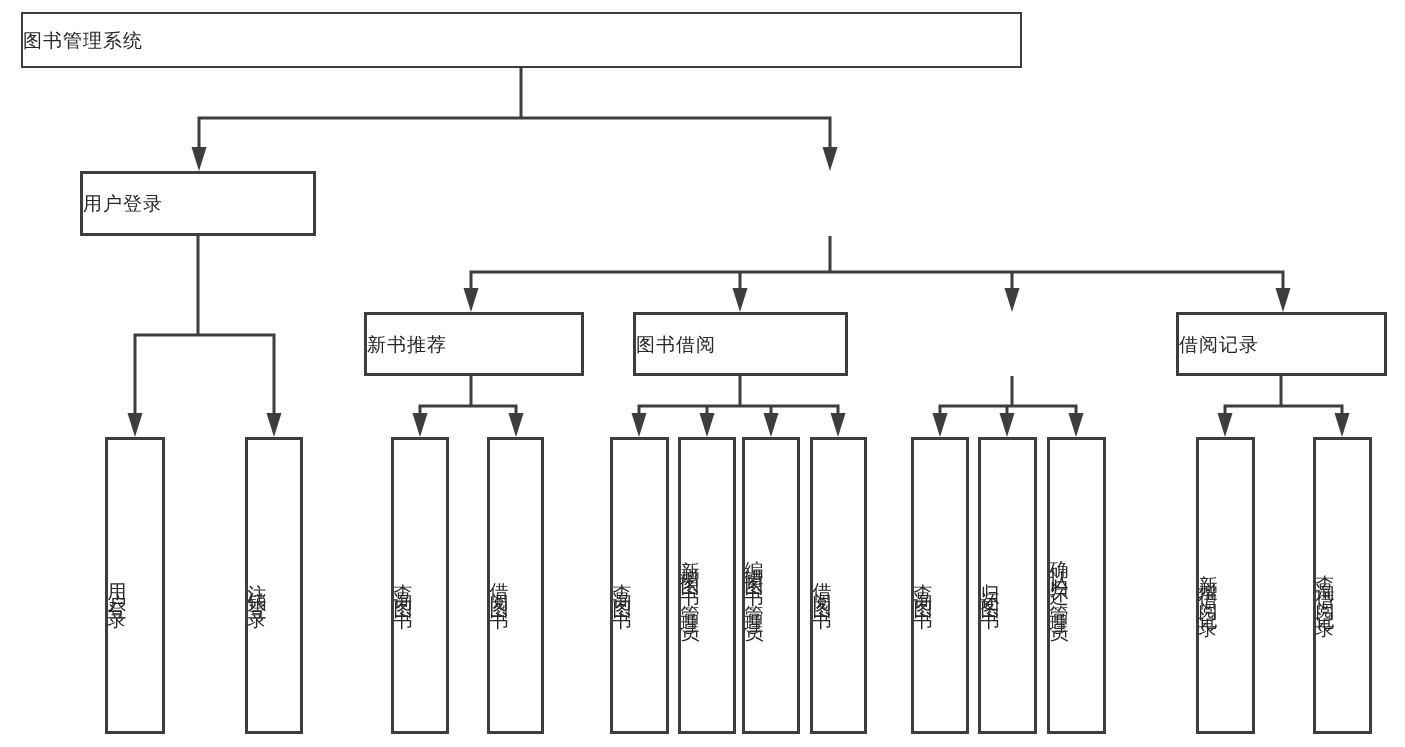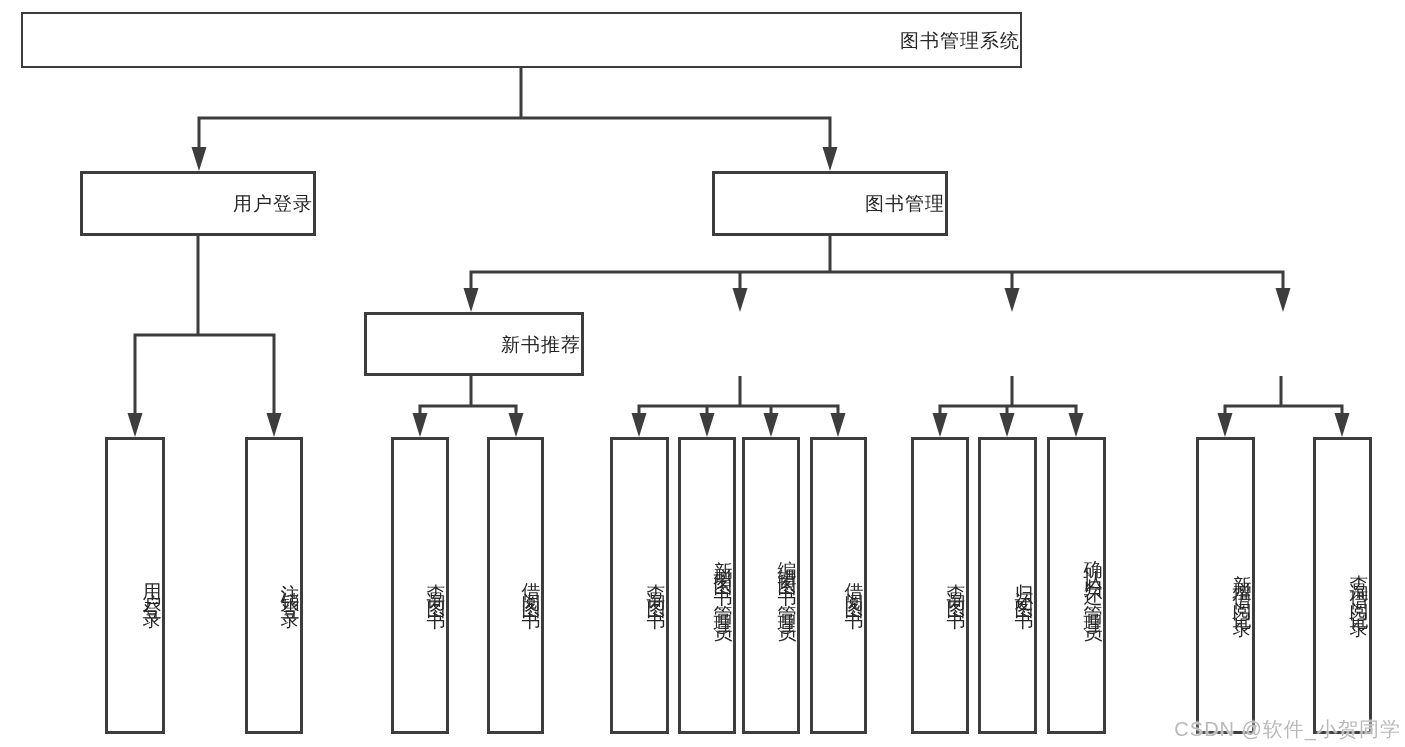--- a/index.html
+++ b/index.html
@@ -14,22 +14,22 @@
     position:relative;width:1405px;height:747px;background:var(--bg-color);
     font-family:"Liberation Sans","DejaVu Sans",sans-serif;color:var(--text-color);
     overflow:hidden;
   }
   .wires{position:absolute;left:0;top:0;width:1405px;height:747px;}
   .wires path.wire{fill:none;stroke:var(--line-color);stroke-width:3;stroke-linejoin:miter;}
   .wires polygon.arrow{fill:var(--line-color);stroke:none;}
   .box{
     position:absolute;box-sizing:border-box;background:var(--box-fill);
     border:3px solid var(--line-color);
-    display:flex;align-items:center;justify-content:flex-end;
-    font-size:19px;line-height:1;letter-spacing:1px;white-space:nowrap;padding-left:36px;
+    display:flex;align-items:center;justify-content:flex-start;
+    font-size:19px;line-height:1;letter-spacing:1px;white-space:nowrap;
   }
   .box.root{border-width:2px;font-size:19px;}
   .vbox span{
     writing-mode:vertical-rl;
     letter-spacing:9px;
     line-height:1;
     white-space:normal;
   }
   .watermark{
     position:absolute;right:4px;top:716px;z-index:10;
@@ -94,26 +94,29 @@
     </g>
   </svg>
 
   <div class="box root" style="left:21px;top:12px;width:1001px;height:56px">
     <span>图书管理系统</span>
   </div>
 
   <div class="box" style="left:80px;top:171px;width:236px;height:65px">
     <span>用户登录</span>
   </div>
-  <div class="box" style="left:712px;top:171px;width:236px;height:65px">
-    <span>图书管理</span>
-  </div>
 
   <div class="box" style="left:364px;top:312px;width:220px;height:64px">
     <span>新书推荐</span>
+  </div>
+  <div class="box" style="left:633px;top:312px;width:215px;height:64px">
+    <span>图书借阅</span>
+  </div>
+  <div class="box" style="left:1176px;top:312px;width:211px;height:64px">
+    <span>借阅记录</span>
   </div>
 
   <div class="box vbox" style="left:105px;top:437px;width:60px;height:297px">
     <span>用户登录</span>
   </div>
   <div class="box vbox" style="left:245px;top:437px;width:58px;height:297px">
     <span>注销登录</span>
   </div>
 
   <div class="box vbox" style="left:391px;top:437px;width:58px;height:297px">
@@ -146,15 +149,14 @@
     <span>确认归还（管理员）</span>
   </div>
 
   <div class="box vbox" style="left:1196px;top:437px;width:59px;height:297px">
     <span>新增借阅记录</span>
   </div>
   <div class="box vbox" style="left:1313px;top:437px;width:59px;height:297px">
     <span>查询借阅记录</span>
   </div>
 
-  <div class="watermark">CSDN @软件_小贺同学</div>
 
 </div>
 
 </body></html>

